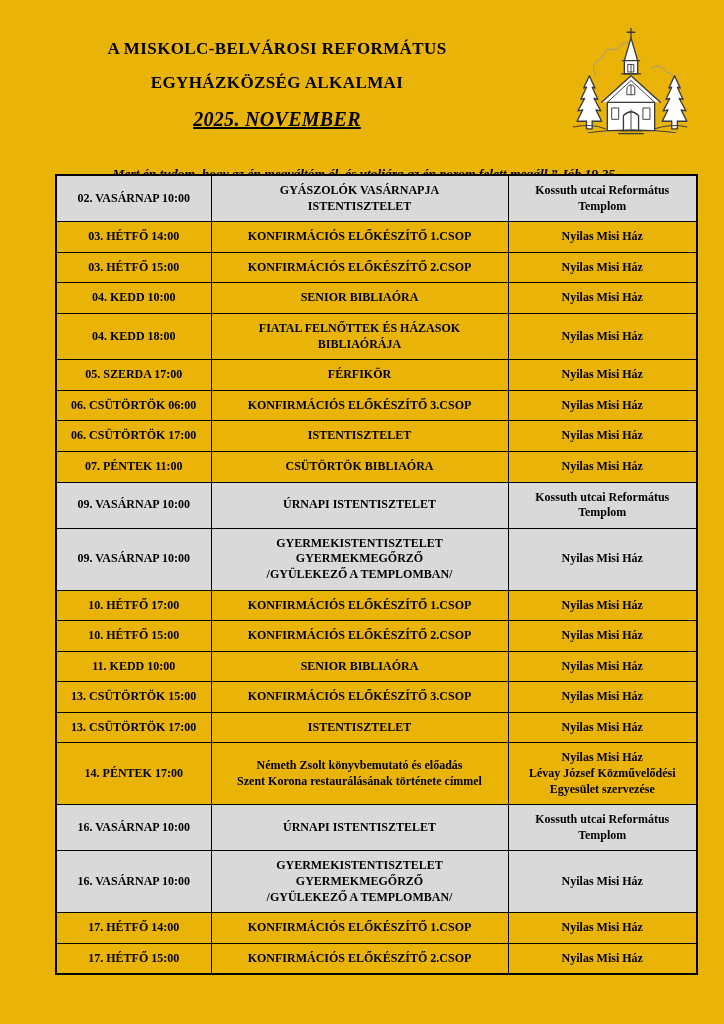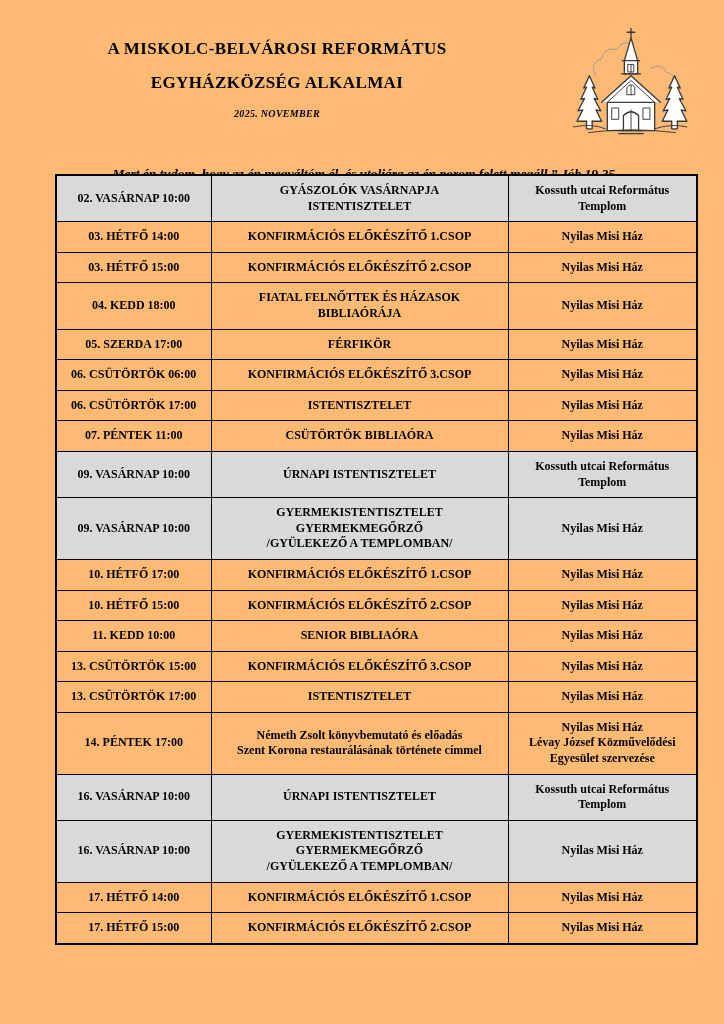--- a/index.html
+++ b/index.html
@@ -3,26 +3,26 @@
 <meta charset="utf-8">
 <style>
   * { margin: 0; padding: 0; box-sizing: border-box; }
   html, body {
     width: 724px; height: 1024px;
     background: #ffffff;
     font-family: "Liberation Serif", "DejaVu Serif", serif;
     color: #000;
     overflow: hidden;
   }
-  .page { position: relative; width: 724px; height: 1024px; background: #fdba74; }
+  .page { position: relative; width: 724px; height: 1024px; background: #eab308; }
 
   
   .header { position: absolute; top: 40px; left: 0; right: 170px; text-align: center; }
   .title-line { font-size: 17px; font-weight: bold; letter-spacing: .4px; line-height: 1; margin-bottom: 17px; }
-  .month-line { font-size: 10px; font-weight: bold; font-style: italic; letter-spacing: .3px; }
+  .month-line { font-size: 20px; font-weight: bold; font-style: italic; letter-spacing: .3px; text-decoration: underline; }
   .quote { position: absolute; top: 146px; left: 0; width: 724px; text-align: center;
            font-size: 13.5px; font-weight: bold; font-style: italic; margin-top: 20px; }
 
   .church { position: absolute; top: 26px; right: 22px; width: 142px; height: 110px; }
   .church svg { width: 100%; height: 100%; }
 
   
   table.schedule {
     position: absolute; top: 174px; left: 55px;
     width: 613px;
@@ -110,20 +110,25 @@
           <td class="col-time">03. HÉTFŐ 14:00</td>
           <td class="col-event">KONFIRMÁCIÓS ELŐKÉSZÍTŐ 1.CSOP</td>
           <td class="col-loc">Nyilas Misi Ház</td>
         </tr>
         <tr>
           <td class="col-time">03. HÉTFŐ 15:00</td>
           <td class="col-event">KONFIRMÁCIÓS ELŐKÉSZÍTŐ 2.CSOP</td>
           <td class="col-loc">Nyilas Misi Ház</td>
         </tr>
         <tr>
+          <td class="col-time">04. KEDD 10:00</td>
+          <td class="col-event">SENIOR BIBLIAÓRA</td>
+          <td class="col-loc">Nyilas Misi Ház</td>
+        </tr>
+        <tr>
           <td class="col-time">04. KEDD 18:00</td>
           <td class="col-event">FIATAL FELNŐTTEK ÉS HÁZASOK
 BIBLIAÓRÁJA</td>
           <td class="col-loc">Nyilas Misi Ház</td>
         </tr>
         <tr>
           <td class="col-time">05. SZERDA 17:00</td>
           <td class="col-event">FÉRFIKÖR</td>
           <td class="col-loc">Nyilas Misi Ház</td>
         </tr>

